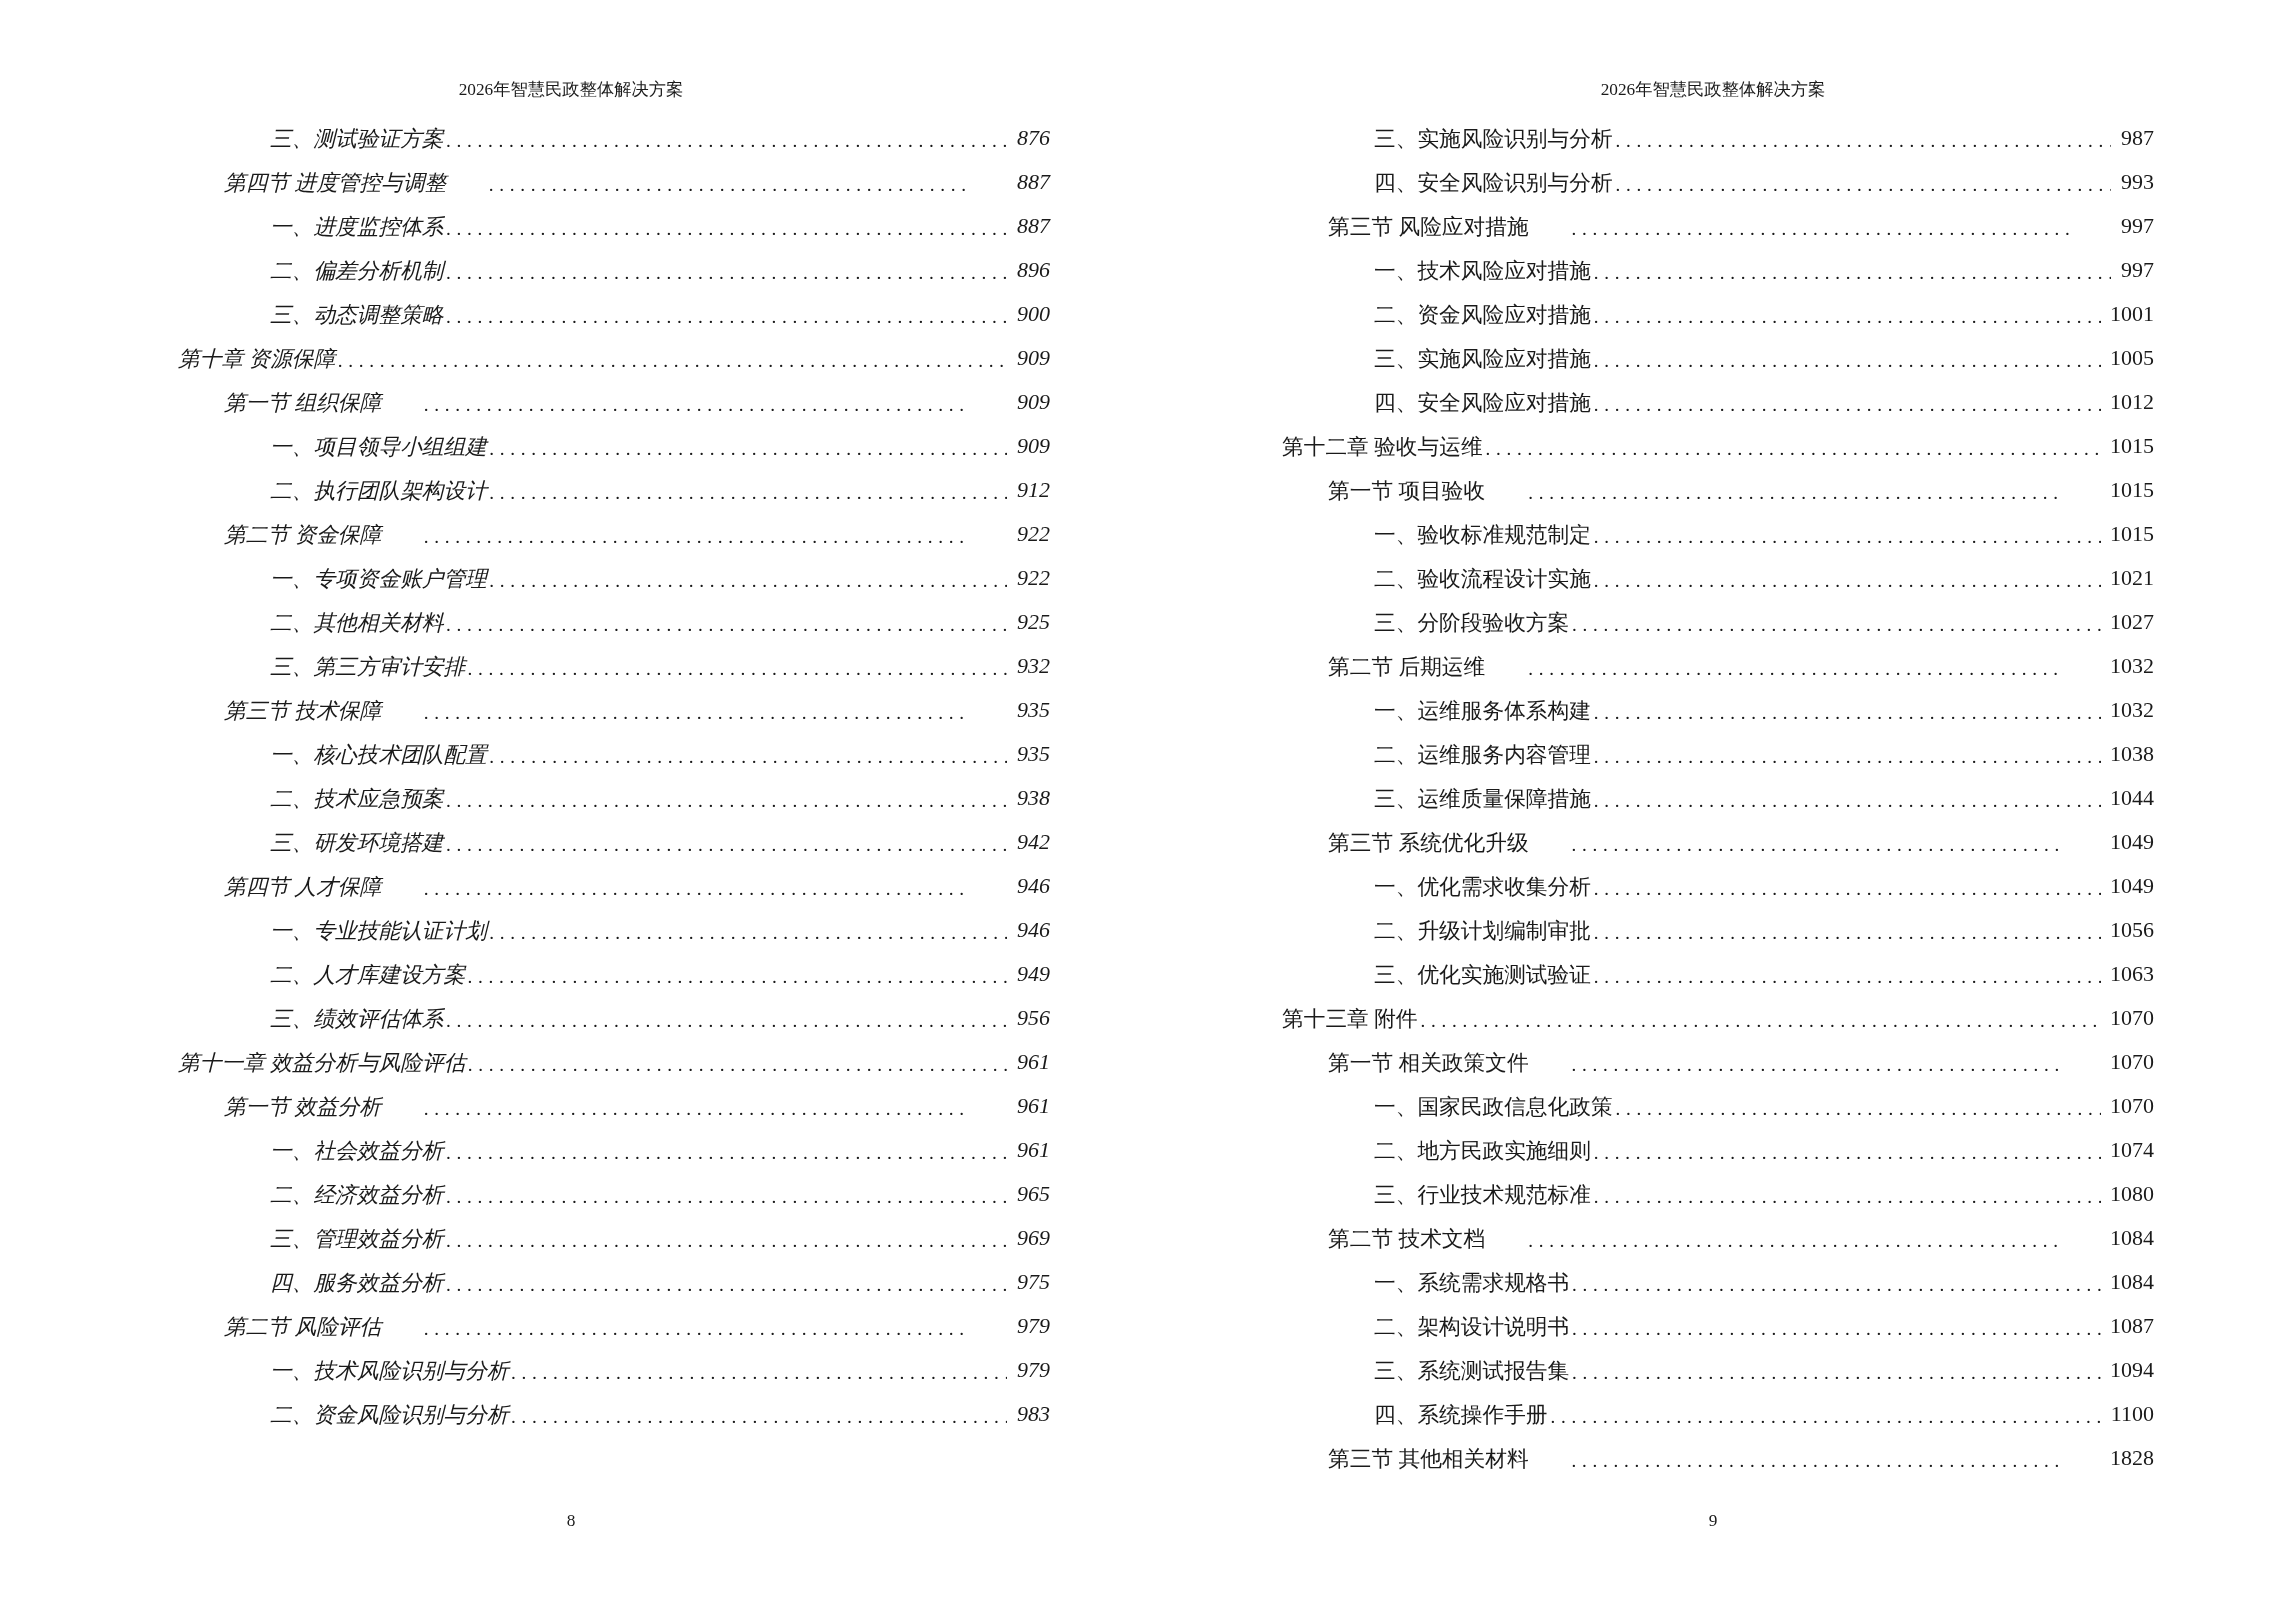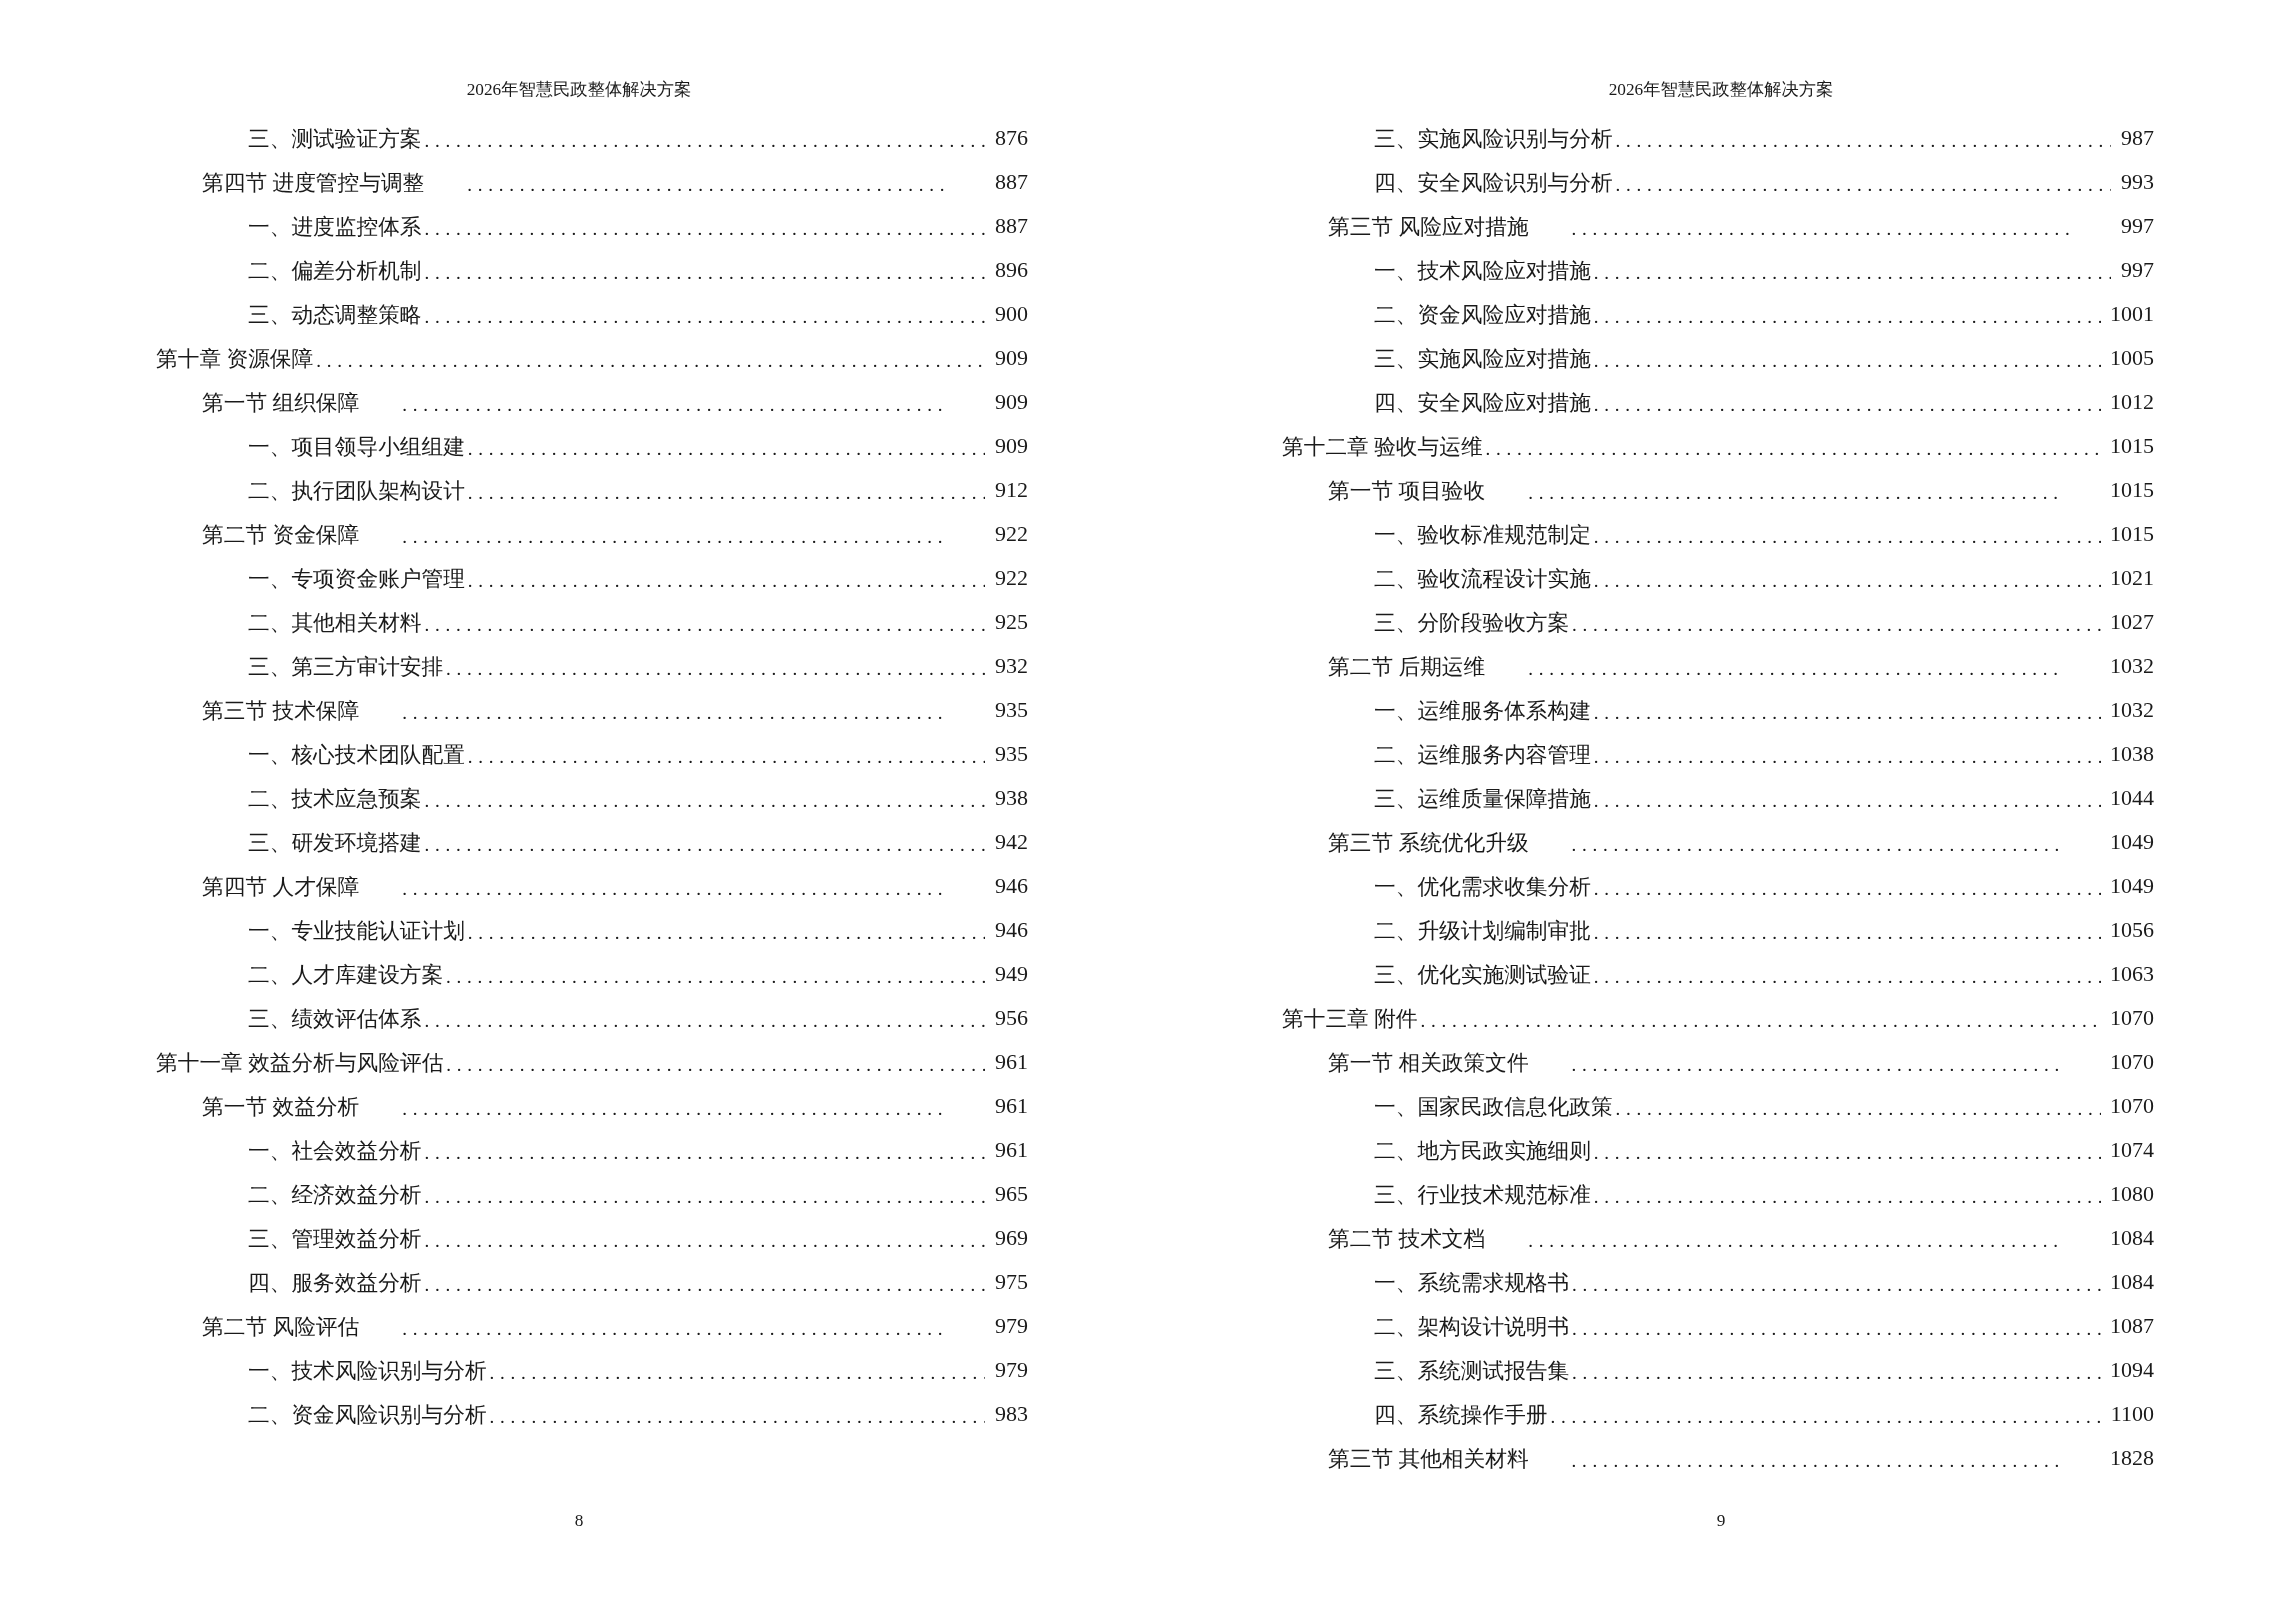--- a/index.html
+++ b/index.html
@@ -1,24 +1,24 @@
 <!DOCTYPE html>
 <html style="font-size:7.7px"><head>
 <meta charset="utf-8">
 <style>
   html, body { margin: 0; padding: 0; background: #ffffff; }
   body { width: 2284px; height: 1622px; position: relative; overflow: hidden;
          font-family: "Liberation Serif", "DejaVu Serif", serif; color: #1a1a1a; }
-  .page { position: absolute; top: 0; height: 1182px; padding-left: 16px; }
+  .page { position: absolute; top: 0; height: 1182px; }
   .page.left { left: 0; width: 1142px; }
   .page.right { left: 1142px; width: 1142px; }
   .header { position: absolute; top: 77px; left: 0; width: 100%; text-align: center;
             font-size: 17.3px; letter-spacing: 0px; }
   .toc { position: absolute; top: 116px; list-style: none; margin: 0; padding: 0; }
-  .page.left .toc { left: 156px; width: 872px; }
+  .page.left .toc { left: 178px; width: 872px; font-style: italic; }
   .page.right .toc { left: 140px; width: 872px; }
   .toc li { position: relative; height: 44px; display: flex; align-items: center; font-size: 21.7px; }
   .toc li.lvl-1 { padding-left: 0; }
   .toc li.lvl-2 { padding-left: 46px; gap: 40px; }
   .toc li.lvl-3 { padding-left: 92px; }
   .entry-title { white-space: pre; padding-right: 2.9px; background: #fff; }
   .leader { flex: 1; overflow: hidden; white-space: nowrap; height: 24px; line-height: 29px;
             letter-spacing: 5.3px; color: #1a1a1a; font-size: 19px; }
   .leader::before { content: ". . . . . . . . . . . . . . . . . . . . . . . . . . . . . . . . . . . . . . . . . . . . . . . . . . . . . . . . . . . . . . . . . . . . . . . . . . . . . . . . . . . . . . . . . . . . . . . . . . . . . . . . . . . . . . . . . . . . . . . . . . . ."; letter-spacing: 0.5px; }
   .entry-page { padding-left: 8.7px; min-width: 34px; text-align: right; font-size: 22px; }

